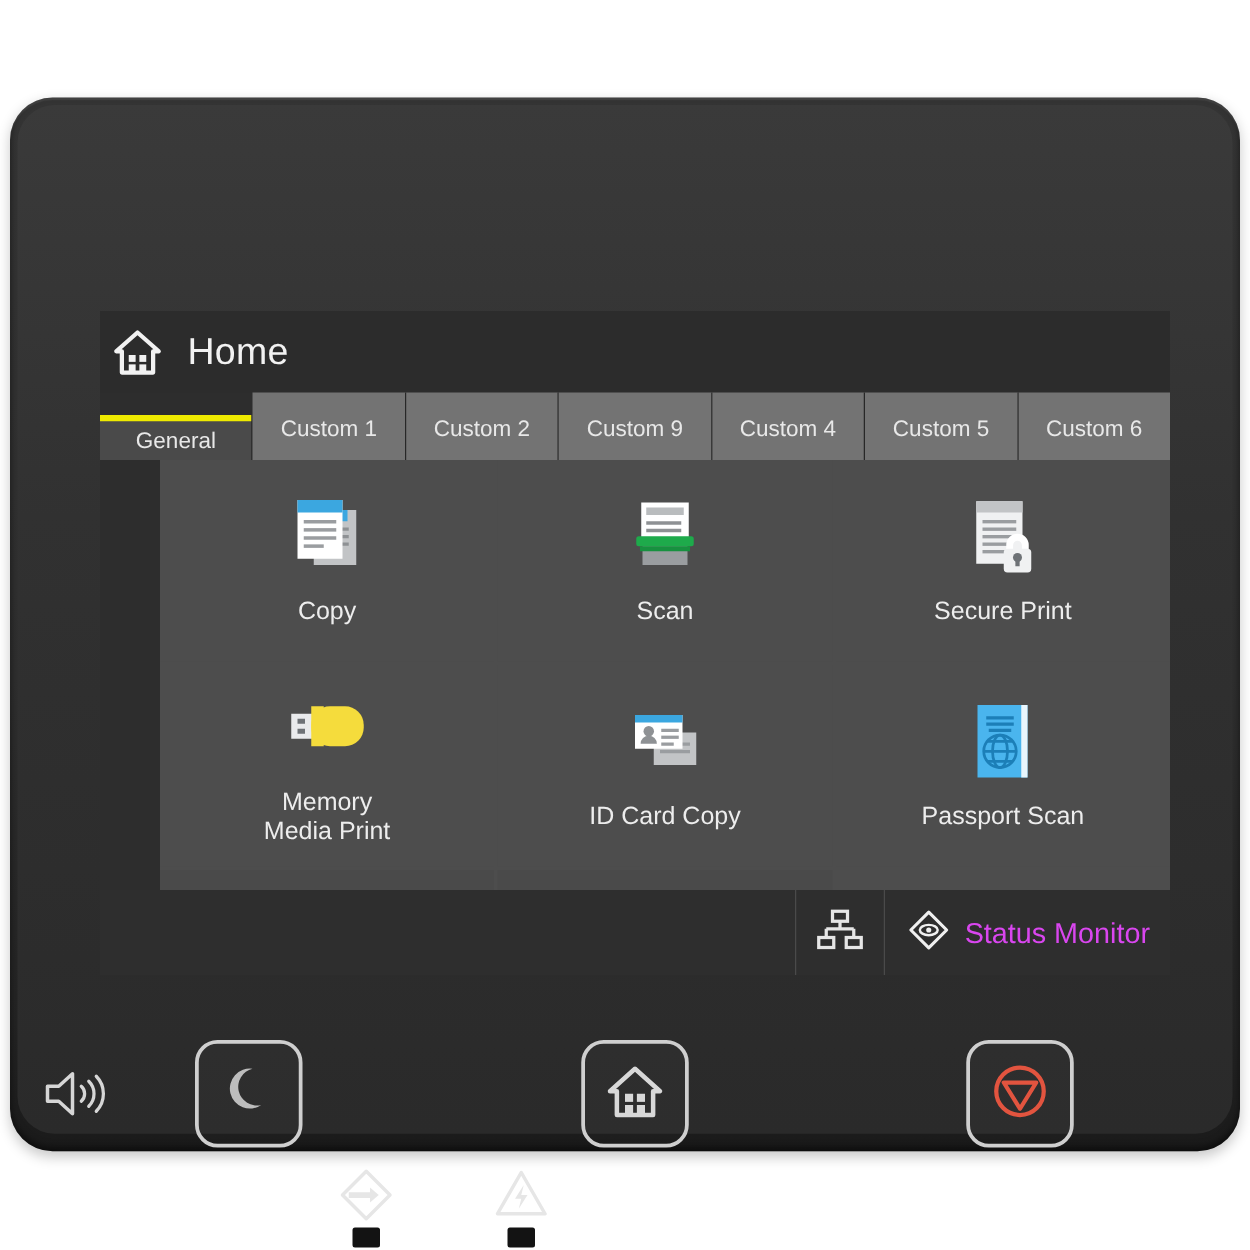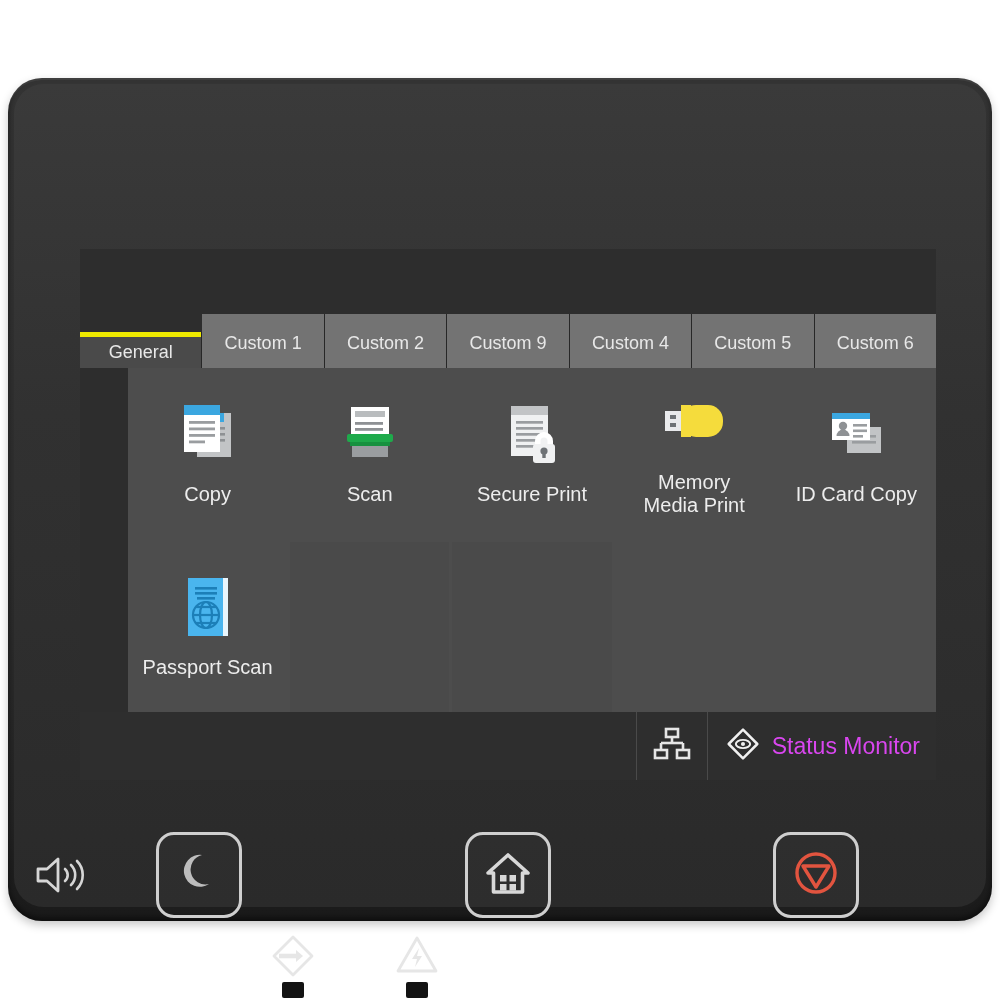--- a/index.html
+++ b/index.html
@@ -94,21 +94,21 @@
   }
 
   
   #grid {
     position: absolute;
     left: 48px; top: 119px;
     width: 808px;
     height: 344px;
     background: #4d4d4d;
     display: grid;
-    grid-template-columns: repeat(5, 1fr);
+    grid-template-columns: repeat(3, 1fr);
     grid-template-rows: repeat(2, 1fr);
     gap: 3px;
   }
   .tile {
     background: #4d4d4d;
     display: flex;
     flex-direction: column;
     align-items: center;
     justify-content: center;
     color: #ededed;
@@ -188,20 +188,32 @@
   #led-tab-error { left: 398px; top: 904px; }
 </style>
 </head>
 <body>
 
 <div id="device">
   <div id="device-inner"></div>
 
   <div id="lcd">
 
+    <div id="titlebar">
+      <span id="home-glyph">
+        <svg viewBox="0 0 40 40" width="40" height="40">
+          <path d="M20 4 L37 19 L32.5 19 L32.5 36 L7.5 36 L7.5 19 L3 19 Z" fill="none" stroke="#f2f2f2" stroke-width="3.4" stroke-linejoin="round"></path>
+          <rect x="13" y="22" width="5.5" height="5.5" fill="#f2f2f2"></rect>
+          <rect x="21.5" y="22" width="5.5" height="5.5" fill="#f2f2f2"></rect>
+          <rect x="13" y="29.5" width="5.5" height="5.5" fill="#f2f2f2"></rect>
+          <rect x="21.5" y="29.5" width="5.5" height="5.5" fill="#f2f2f2"></rect>
+        </svg>
+      </span>
+      <span id="title-text">Home</span>
+    </div>
 
     <div id="tabstrip">
       <div class="tab active">
           <span>General</span>
         </div>
       <div class="tab">
           <span>Custom 1</span>
         </div>
       <div class="tab">
           <span>Custom 2</span>

